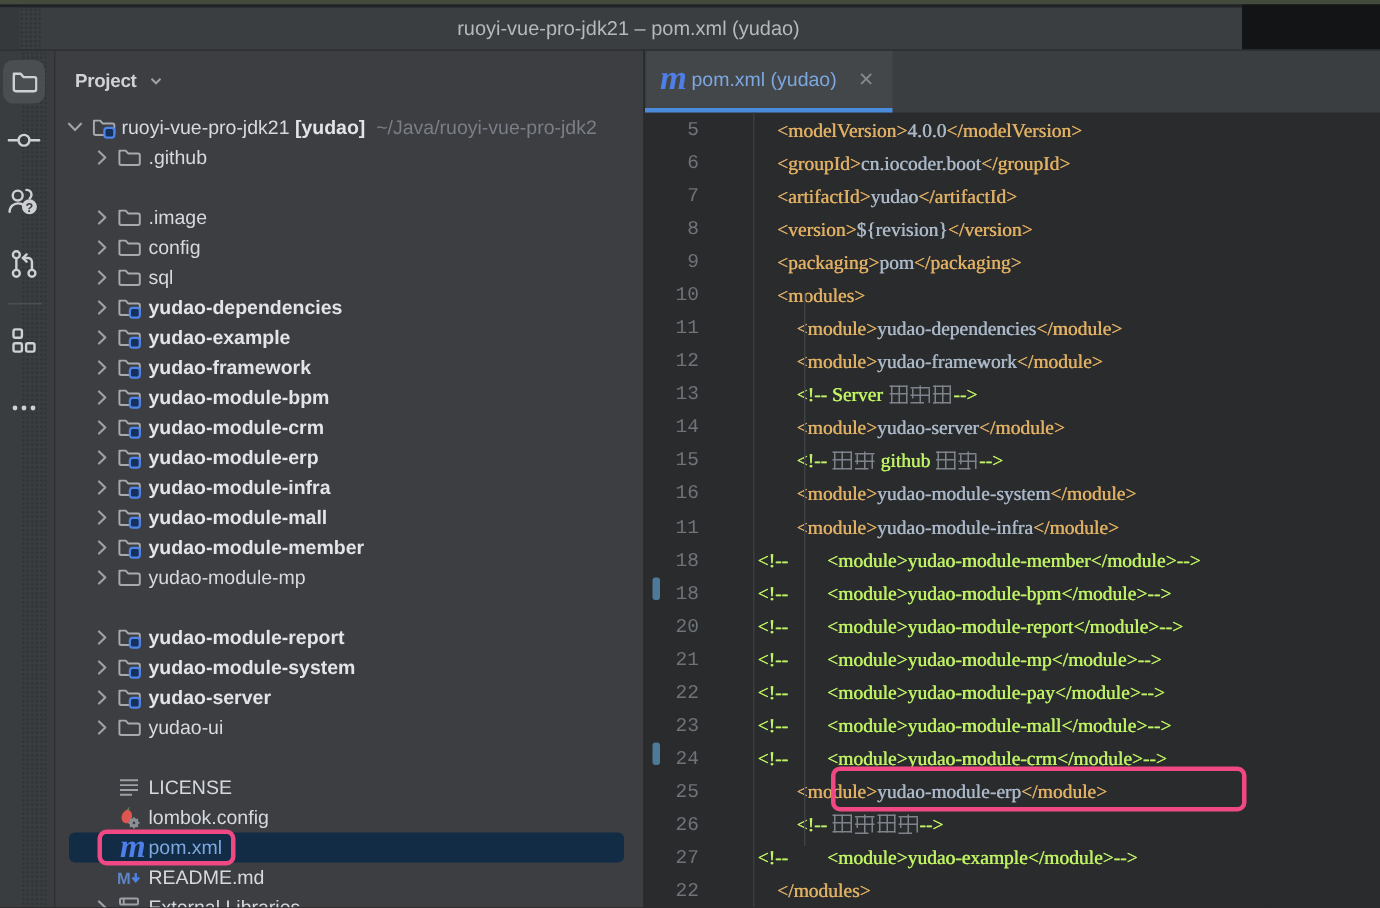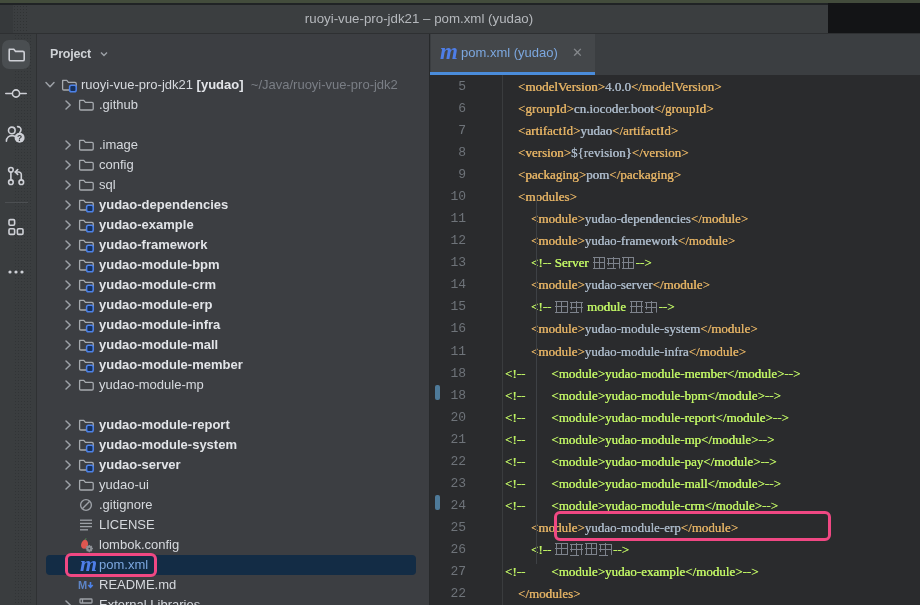--- a/index.html
+++ b/index.html
@@ -290,27 +290,20 @@
     </div>
 <div class="row" style="left:0;top:441px;width:100%">
       <svg class="abs" style="left:26px;top:4px" width="12" height="12" viewBox="0 0 12 12">
         <polyline points="3,2 7.2,6 3,10" fill="none" stroke="#9DA1A7" stroke-width="1.5" stroke-linecap="round" stroke-linejoin="round"></polyline>
       </svg>
       <svg class="abs" style="left:41px;top:2px" width="17" height="16" viewBox="0 0 17 16">
         <path d="M1.6 3.4 h4.2 l1.6 1.9 h6.6 a1.2 1.2 0 0 1 1.2 1.2 v5.3 a1.2 1.2 0 0 1 -1.2 1.2 h-11.2 a1.2 1.2 0 0 1 -1.2 -1.2 v-7.2 a1.2 1.2 0 0 1 1.2-1.2 z" stroke="#A6AAAF" stroke-width="1.3" fill="none" stroke-linejoin="round"></path>
       </svg>
       <span class="lbl">yudao-ui</span>
     </div>
-<div class="row" style="left:0;top:461px;width:100%">
-      <svg class="abs" style="left:42px;top:3px" width="14" height="14" viewBox="0 0 14 14">
-        <circle cx="7" cy="7" r="5.4" stroke="#9DA1A7" stroke-width="1.4" fill="none"></circle>
-        <line x1="3.3" y1="10.7" x2="10.7" y2="3.3" stroke="#9DA1A7" stroke-width="1.4"></line>
-      </svg>
-      <span class="lbl">.gitignore</span>
-    </div>
 <div class="row" style="left:0;top:481px;width:100%">
       <svg class="abs" style="left:42px;top:3px" width="14" height="14" viewBox="0 0 14 14">
         <g stroke="#9DA1A7" stroke-width="1.3">
           <line x1="1" y1="2.2" x2="13" y2="2.2"></line>
           <line x1="1" y1="5.4" x2="13" y2="5.4"></line>
           <line x1="1" y1="8.6" x2="13" y2="8.6"></line>
           <line x1="1" y1="11.8" x2="9" y2="11.8"></line>
         </g>
       </svg>
       <span class="lbl">LICENSE</span>
@@ -379,21 +372,21 @@
 <div class="cl" style="top:186.2px">    <span class="t">&lt;modules&gt;</span></div>
 <div class="ln" style="top:208.2px">11</div>
 <div class="cl" style="top:208.2px">        <span class="t">&lt;module&gt;</span><span>yudao-dependencies</span><span class="t">&lt;/module&gt;</span></div>
 <div class="ln" style="top:230.3px">12</div>
 <div class="cl" style="top:230.3px">        <span class="t">&lt;module&gt;</span><span>yudao-framework</span><span class="t">&lt;/module&gt;</span></div>
 <div class="ln" style="top:252.3px">13</div>
 <div class="cl" style="top:252.3px">        <span class="c">&lt;!-- Server </span><span class="cj"></span><span class="cj2"></span><span class="cj"></span><span class="c">--&gt;</span></div>
 <div class="ln" style="top:274.4px">14</div>
 <div class="cl" style="top:274.4px">        <span class="t">&lt;module&gt;</span><span>yudao-server</span><span class="t">&lt;/module&gt;</span></div>
 <div class="ln" style="top:296.4px">15</div>
-<div class="cl" style="top:296.4px">        <span class="c">&lt;!-- </span><span class="cj"></span><span class="cj2"></span><span class="c"> module </span><span class="cj"></span><span class="cj2"></span><span class="c">--&gt;</span></div>
+<div class="cl" style="top:296.4px">        <span class="c">&lt;!-- </span><span class="cj"></span><span class="cj2"></span><span class="c"> github </span><span class="cj"></span><span class="cj2"></span><span class="c">--&gt;</span></div>
 <div class="ln" style="top:318.4px">16</div>
 <div class="cl" style="top:318.4px">        <span class="t">&lt;module&gt;</span><span>yudao-module-system</span><span class="t">&lt;/module&gt;</span></div>
 <div class="ln" style="top:340.5px">11</div>
 <div class="cl" style="top:340.5px">        <span class="t">&lt;module&gt;</span><span>yudao-module-infra</span><span class="t">&lt;/module&gt;</span></div>
 <div class="ln" style="top:362.5px">18</div>
 <div class="cl" style="top:362.5px"><span class="c">&lt;!--        &lt;module&gt;yudao-module-member&lt;/module&gt;--&gt;</span></div>
 <div class="ln" style="top:384.6px">18</div>
 <div class="cl" style="top:384.6px"><span class="c">&lt;!--        &lt;module&gt;yudao-module-bpm&lt;/module&gt;--&gt;</span></div>
 <div class="ln" style="top:406.6px">20</div>
 <div class="cl" style="top:406.6px"><span class="c">&lt;!--        &lt;module&gt;yudao-module-report&lt;/module&gt;--&gt;</span></div>

